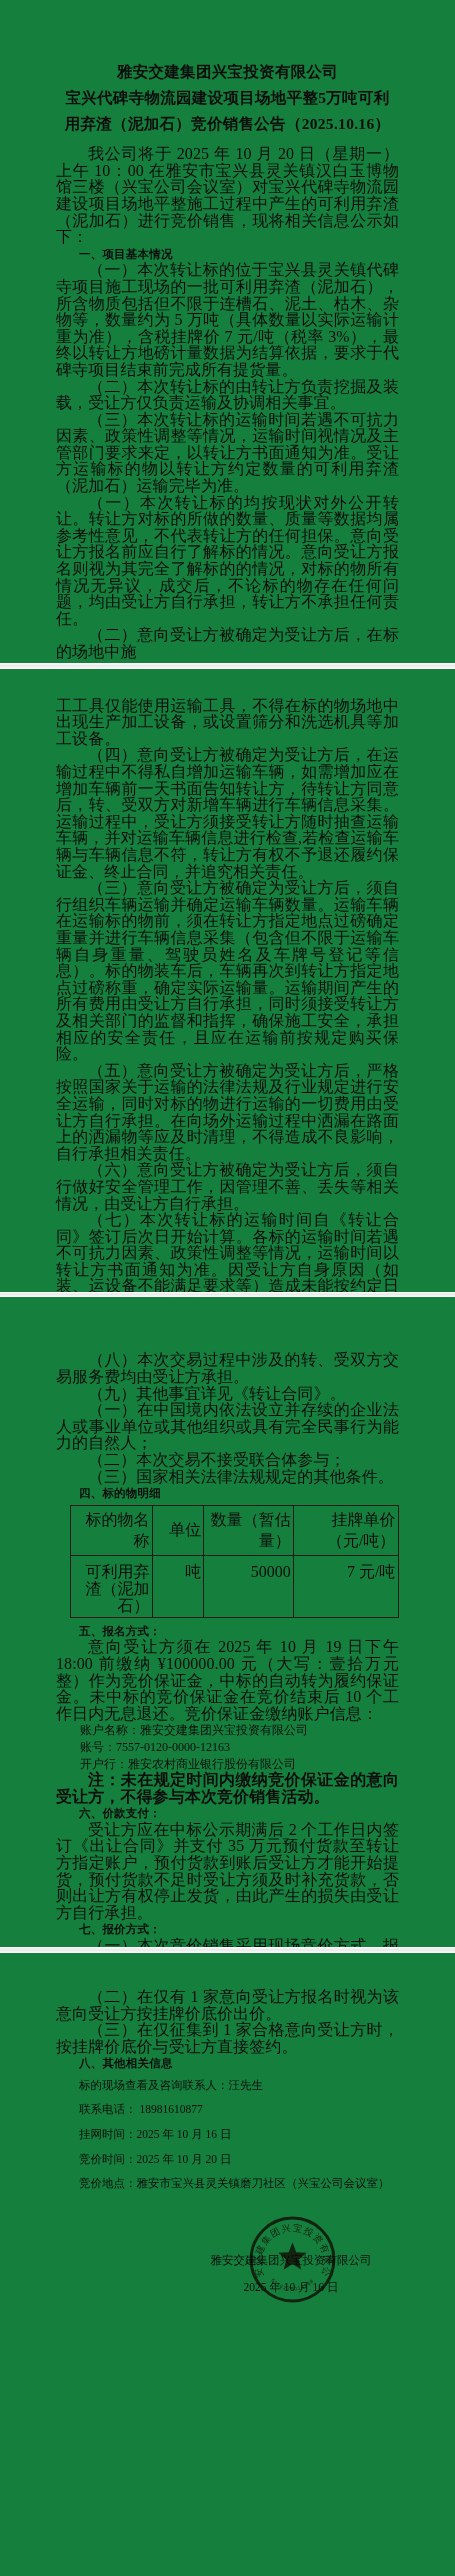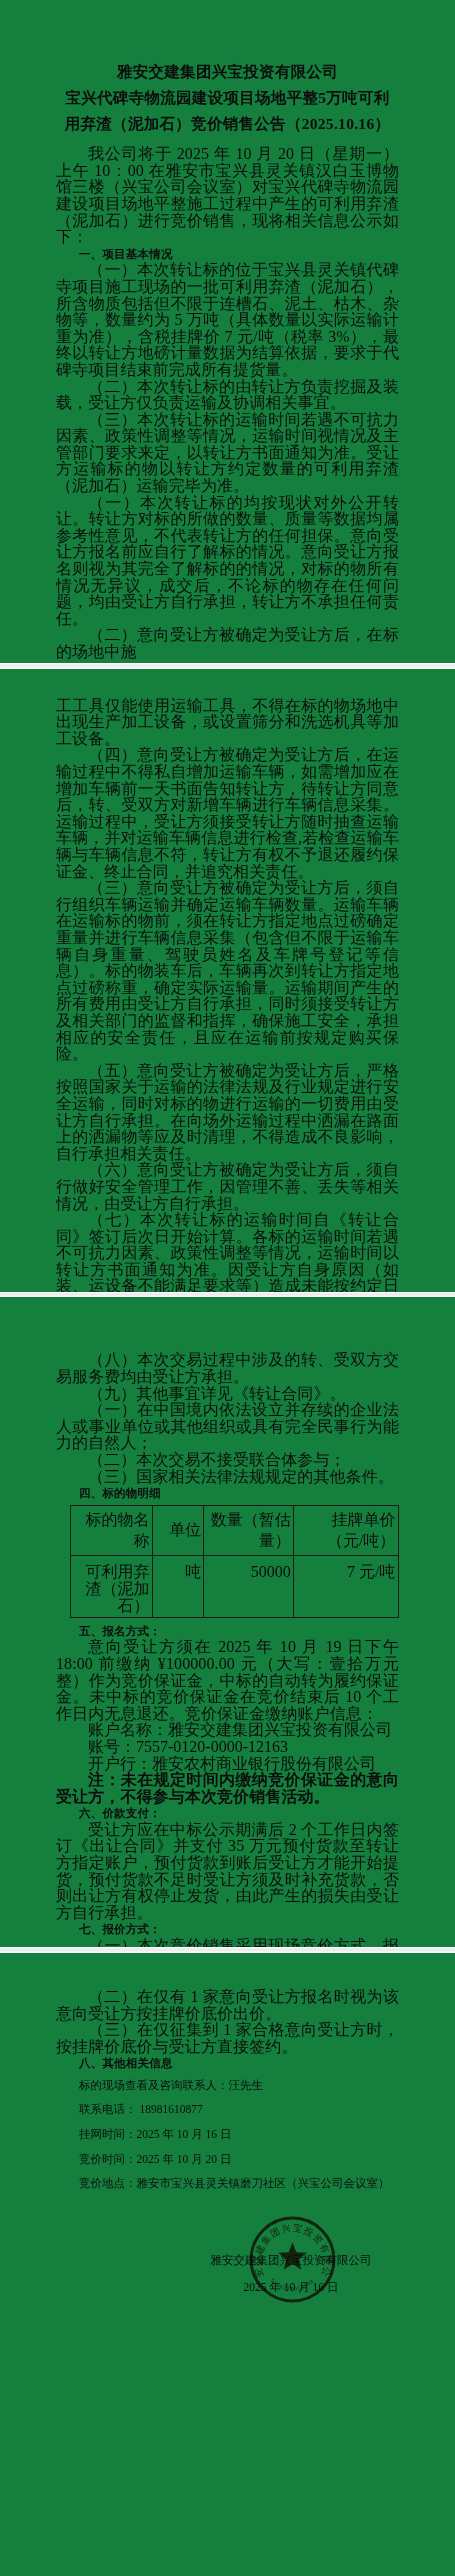--- a/index.html
+++ b/index.html
@@ -8,21 +8,21 @@
   .page{position:relative;box-sizing:border-box;padding-left:56px;padding-right:56px;background:#15803d;overflow:hidden;}
   .page1{height:663px;padding-top:59px;}
   .page2{height:623px;padding-top:29px;}
   .page3{height:650px;padding-top:55px;}
   .page4{height:623px;padding-top:36px;}
   .pb{height:5.7px;background:linear-gradient(to bottom,#ffffff,#e9e9e9 45%,#f2f2f2 70%,#ffffff);}
   .titleblock{text-align:center;font-weight:700;font-size:15.5px;line-height:26px;margin-bottom:9.2px;letter-spacing:0.3px;}
   .p{font-size:16px;line-height:16.6px;text-align:justify;text-indent:2em;letter-spacing:0.1px;}
   .p.pc{text-indent:0;}
   .h{font-family:"Liberation Sans","DejaVu Sans",sans-serif;font-weight:700;font-size:11.5px;line-height:16.6px;text-indent:2em;letter-spacing:0.2px;}
-  .kv{font-size:16px;line-height:16.6px;text-indent:2em;}
+  .kv{font-size:12px;line-height:16.6px;text-indent:2em;}
   .note{font-family:"Liberation Sans","DejaVu Sans",sans-serif;font-weight:700;}
   .contact{font-size:11.5px;line-height:23px;text-indent:2em;text-align:justify;margin:1.7px 0;}
   table.detail{border-collapse:collapse;margin:3.4px 0 4.6px 14.3px;width:304px;table-layout:fixed;}
   table.detail th,table.detail td{border:1.1px solid #1a1a1a;font-weight:400;font-size:16px;text-align:right;padding:3.4px 2.3px;}
   table.detail th{height:19.5px;}
   table.detail td{height:48px;vertical-align:top;padding-top:6.9px;line-height:17px;}
   .c1{width:76px;}.c2{width:46px;}.c3{width:84px;}.c4{width:99px;}
   .sign{position:relative;margin-top:52px;margin-left:129px;width:212px;text-align:center;font-size:11.5px;line-height:26.4px;}
   .seal{position:absolute;left:57px;top:-36px;width:101px;height:101px;opacity:.93;mix-blend-mode:multiply;pointer-events:none;}
 </style>

